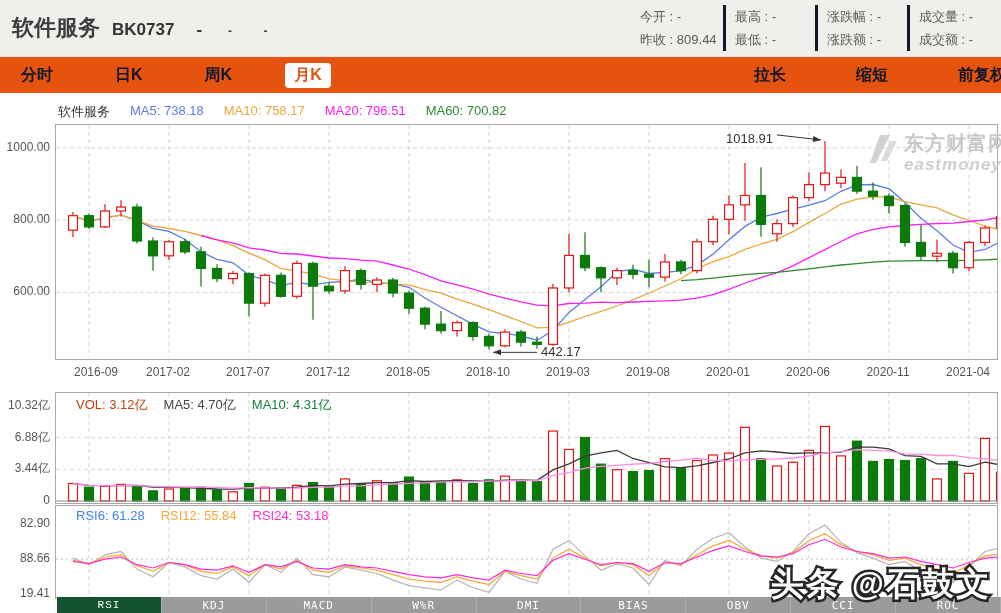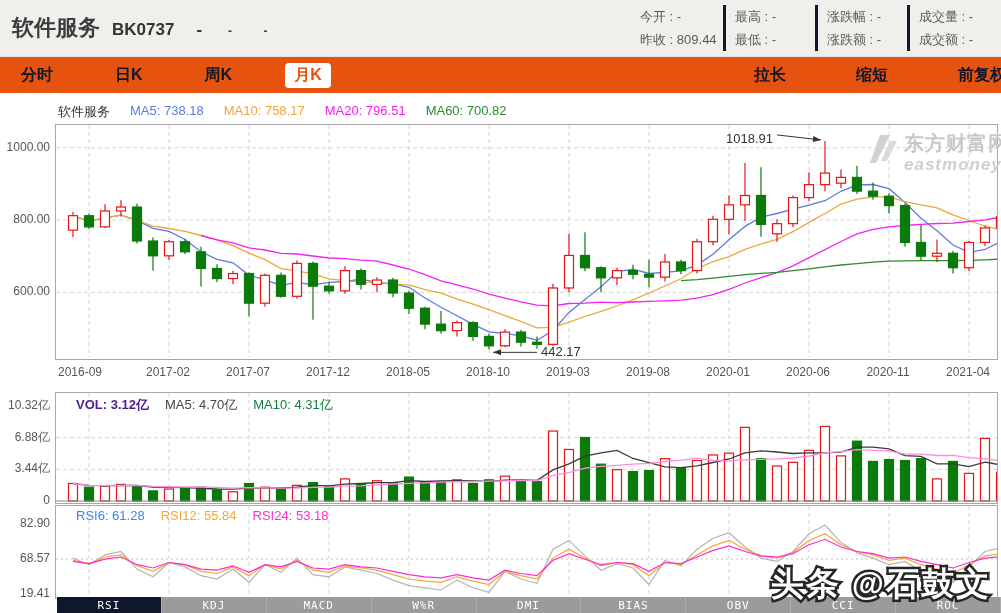--- a/index.html
+++ b/index.html
@@ -32,21 +32,21 @@
   #mainChart{top:31px;width:941px;height:234px;}
   #volChart{top:299px;width:941px;height:110px;}
   #rsiChart{top:412px;width:941px;height:92px;}
   .ylab{position:absolute;left:0;width:50px;text-align:right;font-size:12px;color:#555;height:14px;line-height:14px;}
   .xlab{position:absolute;width:80px;text-align:center;font-size:12px;color:#555;top:272px;}
   
   .indicator-tabs{position:absolute;left:57px;right:0;top:504px;height:16px;display:flex;background:#9b9b9b;}
   .i-tab{flex:1;display:flex;align-items:center;justify-content:center;color:#fff;
          font-family:"DejaVu Sans Mono",monospace;font-size:11px;letter-spacing:1px;
          background:#9b9b9b;border-right:1px solid #aeaeae;cursor:pointer;}
-  .i-tab.active{background:#0f172a;}
+  .i-tab.active{background:#14532d;font-family:Liberation Mono, monospace;}
   
   .em-watermark{position:absolute;left:866px;top:40px;display:flex;align-items:flex-start;gap:4px;z-index:2;pointer-events:none;}
   .em-text{display:flex;flex-direction:column;line-height:1;}
   .em-name{font-size:20px;font-weight:bold;color:#c8c8c8;letter-spacing:1px;}
   .em-url{font-size:17px;font-weight:bold;color:#cfcfcf;letter-spacing:1px;margin-top:3px;text-align:right;font-style:italic;}
   .toutiao{position:absolute;right:4px;bottom:6px;z-index:5;pointer-events:none;}
 </style>
 </head>
 <body>
 
@@ -235,36 +235,36 @@
         <line x1="481" y1="227.34978193146415" x2="437" y2="227.34978193146415" stroke="#333" stroke-width="1"></line>
         <polygon points="0,0 -8,-3 -8,3" fill="#333" transform="translate(437,227.34978193146415) rotate(180)"></polygon>
         <text x="485" y="231.34978193146415" text-anchor="start" font-size="13" fill="#333" font-family="Liberation Sans, sans-serif">442.17</text>
       </svg>
     <div id="mainYLabels">
         <div class="ylab" style="top: 46.7664px;">1000.00</div>
         <div class="ylab" style="top: 119.04px;">800.00</div>
         <div class="ylab" style="top: 191.315px;">600.00</div>
       </div>
     <div id="xLabels">
-        <div class="xlab" style="left: 40px;">2016-09</div>
+        <div class="xlab" style="left: 56px;">2016-09</div>
         <div class="xlab" style="left: 128px;">2017-02</div>
         <div class="xlab" style="left: 208px;">2017-07</div>
         <div class="xlab" style="left: 288px;">2017-12</div>
         <div class="xlab" style="left: 368px;">2018-05</div>
         <div class="xlab" style="left: 448px;">2018-10</div>
         <div class="xlab" style="left: 528px;">2019-03</div>
         <div class="xlab" style="left: 608px;">2019-08</div>
         <div class="xlab" style="left: 688px;">2020-01</div>
         <div class="xlab" style="left: 768px;">2020-06</div>
         <div class="xlab" style="left: 848px;">2020-11</div>
         <div class="xlab" style="left: 928px;">2021-04</div>
       </div>
 
     <div class="pane-legend" id="volLegend" style="left:76px;top:303px;">
-        <span style="color: #4c1d95; font-weight: bold;">VOL: 3.12亿</span>
+        <span style="color: #c2410c;">VOL: 3.12亿</span>
         <span style="color: rgb(68, 68, 68);">MA5: 4.70亿</span>
         <span style="color: #15803d;">MA10: 4.31亿</span>
       </div>
     <svg class="pane" id="volChart" viewBox="0 0 941 110">
         <line x1="0" y1="44.66666666666667" x2="941" y2="44.66666666666667" stroke="#d6d6d6" stroke-dasharray="4 3"></line>
         <line x1="0" y1="76.33333333333334" x2="941" y2="76.33333333333334" stroke="#d6d6d6" stroke-dasharray="4 3"></line>
         <line x1="33" y1="0" x2="33" y2="108" stroke="#d6d6d6" stroke-dasharray="4 3"></line>
         <line x1="113" y1="0" x2="113" y2="108" stroke="#d6d6d6" stroke-dasharray="4 3"></line>
         <line x1="193" y1="0" x2="193" y2="108" stroke="#d6d6d6" stroke-dasharray="4 3"></line>
         <line x1="273" y1="0" x2="273" y2="108" stroke="#d6d6d6" stroke-dasharray="4 3"></line>
@@ -364,21 +364,21 @@
         <line x1="753" y1="0" x2="753" y2="92" stroke="#d6d6d6" stroke-dasharray="4 3"></line>
         <line x1="833" y1="0" x2="833" y2="92" stroke="#d6d6d6" stroke-dasharray="4 3"></line>
         <line x1="913" y1="0" x2="913" y2="92" stroke="#d6d6d6" stroke-dasharray="4 3"></line>
         <line x1="0" y1="52.99652400000001" x2="941" y2="52.99652400000001" stroke="#c0c0c0" stroke-dasharray="2 3"></line>
         <polyline points="17,52.1 33,58.7 49,48.8 65,45.5 81,63.1 97,70.8 113,56.5 129,60.9 145,69.7 161,73.0 177,63.1 193,76.3 209,58.7 225,66.4 241,52.1 257,68.6 273,70.8 289,60.9 305,64.2 321,67.5 337,74.1 353,79.6 369,81.8 385,84.0 401,74.1 417,81.8 433,86.3 449,65.3 465,73.0 481,77.4 497,43.2 513,34.4 529,49.9 545,64.2 561,57.6 577,62.0 593,78.5 609,54.3 625,59.8 641,43.2 657,32.2 673,26.7 689,41.0 705,52.1 721,55.4 737,45.5 753,27.8 769,19.0 785,36.6 801,46.6 817,52.1 833,58.7 849,55.4 865,65.3 881,70.8 897,76.3 913,60.9 929,45.5 945,41.8" fill="none" stroke="#b4b4b4" stroke-width="1.2"></polyline>
         <polyline points="17,54.3 33,57.6 49,51.0 65,48.8 81,59.8 97,65.3 113,56.5 129,58.7 145,65.3 161,67.5 177,60.9 193,69.7 209,58.7 225,63.1 241,54.3 257,64.2 273,66.4 289,59.8 305,62.0 321,64.2 337,68.6 353,73.0 369,75.2 385,76.3 401,70.8 417,75.2 433,78.5 449,65.3 465,69.7 481,73.0 497,52.1 513,43.2 529,52.1 545,59.8 561,56.5 577,58.7 593,69.7 609,56.5 625,58.7 641,48.8 657,39.9 673,34.4 689,43.2 705,49.9 721,52.1 737,46.6 753,34.4 769,27.8 785,38.8 801,45.5 817,48.8 833,54.3 849,52.1 865,58.7 881,63.1 897,67.5 913,58.7 929,49.9 945,47.8" fill="none" stroke="#f5a733" stroke-width="1.2"></polyline>
         <polyline points="17,55.4 33,57.6 49,53.2 65,51.0 81,58.7 97,62.0 113,56.5 129,58.7 145,63.1 161,64.2 177,59.8 193,66.4 209,58.7 225,60.9 241,55.4 257,62.0 273,63.1 289,58.7 305,60.9 321,62.0 337,65.3 353,68.6 369,70.8 385,71.9 401,68.6 417,71.9 433,74.1 449,64.2 465,67.5 481,69.7 497,54.3 513,47.7 529,53.2 545,58.7 561,56.5 577,57.6 593,65.3 609,56.5 625,57.6 641,51.0 657,44.4 673,39.9 689,45.5 705,49.9 721,51.0 737,47.7 753,38.8 769,33.3 785,41.0 801,45.5 817,47.7 833,52.1 849,51.0 865,55.4 881,58.7 897,62.0 913,56.5 929,52.1 945,50.8" fill="none" stroke="#ff2ad4" stroke-width="1.2"></polyline>
       </svg>
     <div id="rsiYLabels">
         <div class="ylab" style="top: 423px;">82.90</div>
-        <div class="ylab" style="top: 457.997px;">68.57</div>
+        <div class="ylab" style="top: 457.997px;">88.66</div>
         <div class="ylab" style="top: 493.004px;">19.41</div>
       </div>
 
     <div class="indicator-tabs" id="indicatorTabs">
         <div class="i-tab active">RSI</div>
         <div class="i-tab">KDJ</div>
         <div class="i-tab">MACD</div>
         <div class="i-tab">W%R</div>
         <div class="i-tab">DMI</div>
         <div class="i-tab">BIAS</div>

